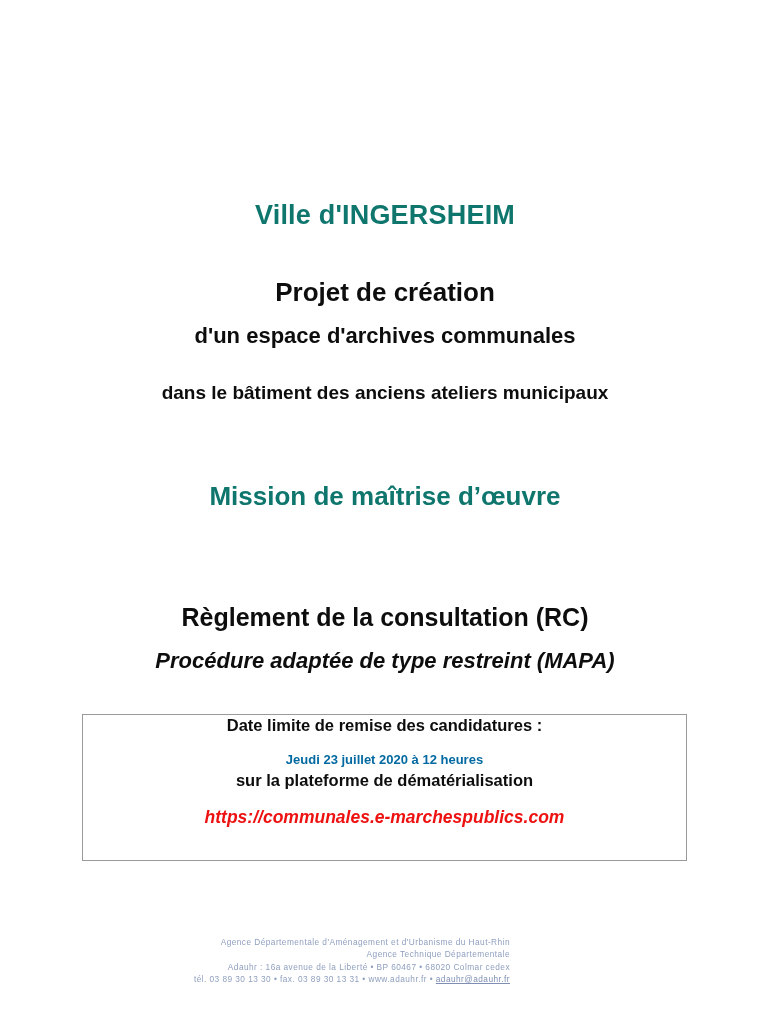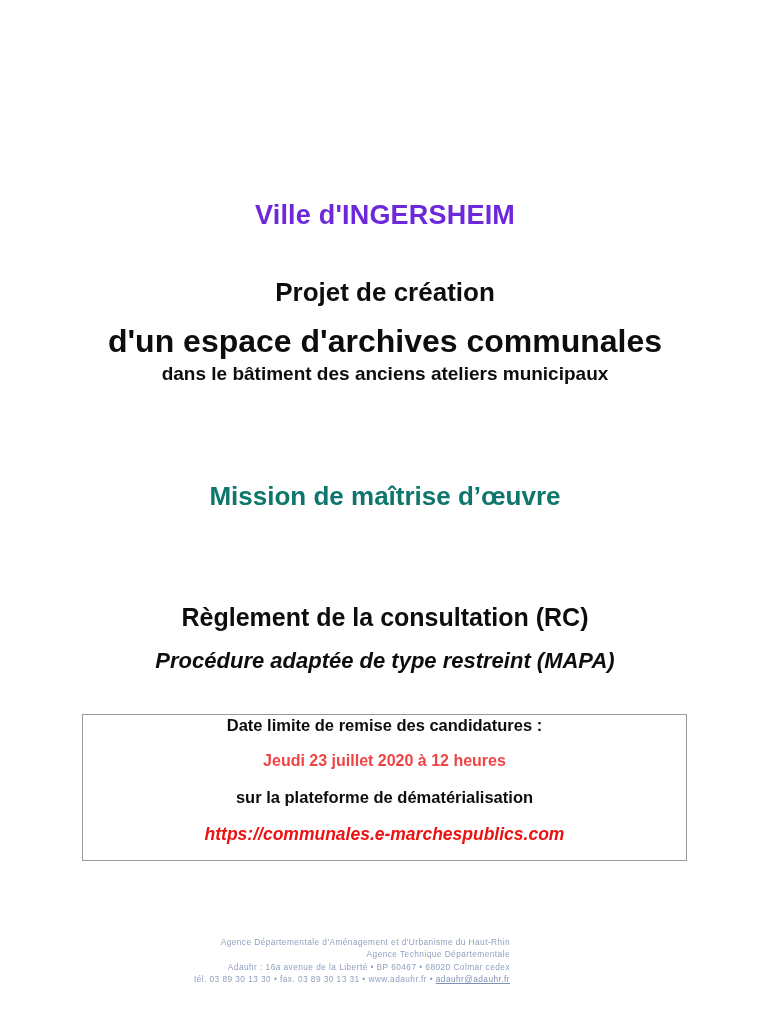--- a/index.html
+++ b/index.html
@@ -26,38 +26,38 @@
   
   .org-title {
     position: absolute;
     left: 0;
     top: 200px;
     width: 770px;
     text-align: center;
     font-size: 27px;
     font-weight: bold;
     letter-spacing: 0.2px;
-    color: #6d28d9;
+    color: #0f766e;
   }
 
   
   .project-title {
     position: absolute;
     left: 0;
     top: 279px;
     width: 770px;
     text-align: center;
   }
   .project-title .ln {
     font-weight: bold;
     color: #0d0d0d;
     line-height: 1.0;
   }
   .project-title .ln1 { font-size: 26px; margin-bottom: 20px; }
-  .project-title .ln2 { font-size: 32px; margin-bottom: 7px; }
+  .project-title .ln2 { font-size: 22px; margin-bottom: 36px; }
   .project-title .ln3 { font-size: 19px; }
 
   
   .mission-block {
     position: absolute;
     left: 0;
     top: 482px;
     width: 770px;
     text-align: center;
   }
@@ -112,21 +112,21 @@
     border: 1.5px solid #9a9a9a;
     background: #ffffff;
     text-align: center;
     padding-top: 2px;
   }
   .deadline-box .row {
     line-height: 1.0;
     font-weight: bold;
   }
   .dl-1 { font-size: 16.5px; color: #0d0d0d; margin-bottom: 19px; }
-  .dl-2 { font-size: 16px;   color: #ef4444; margin-bottom: 20px; }
+  .dl-2 { font-size: 13px;   color: #0369a1; margin-bottom: 6px; }
   .dl-3 { font-size: 16.5px; color: #0d0d0d; margin-bottom: 21px; }
   .dl-4 { font-size: 17.5px; color: #ee1111; font-style: italic; }
 
   
   .footer {
     position: absolute;
     left: 0;
     top: 936px;
     width: 770px;
     height: 60px;

